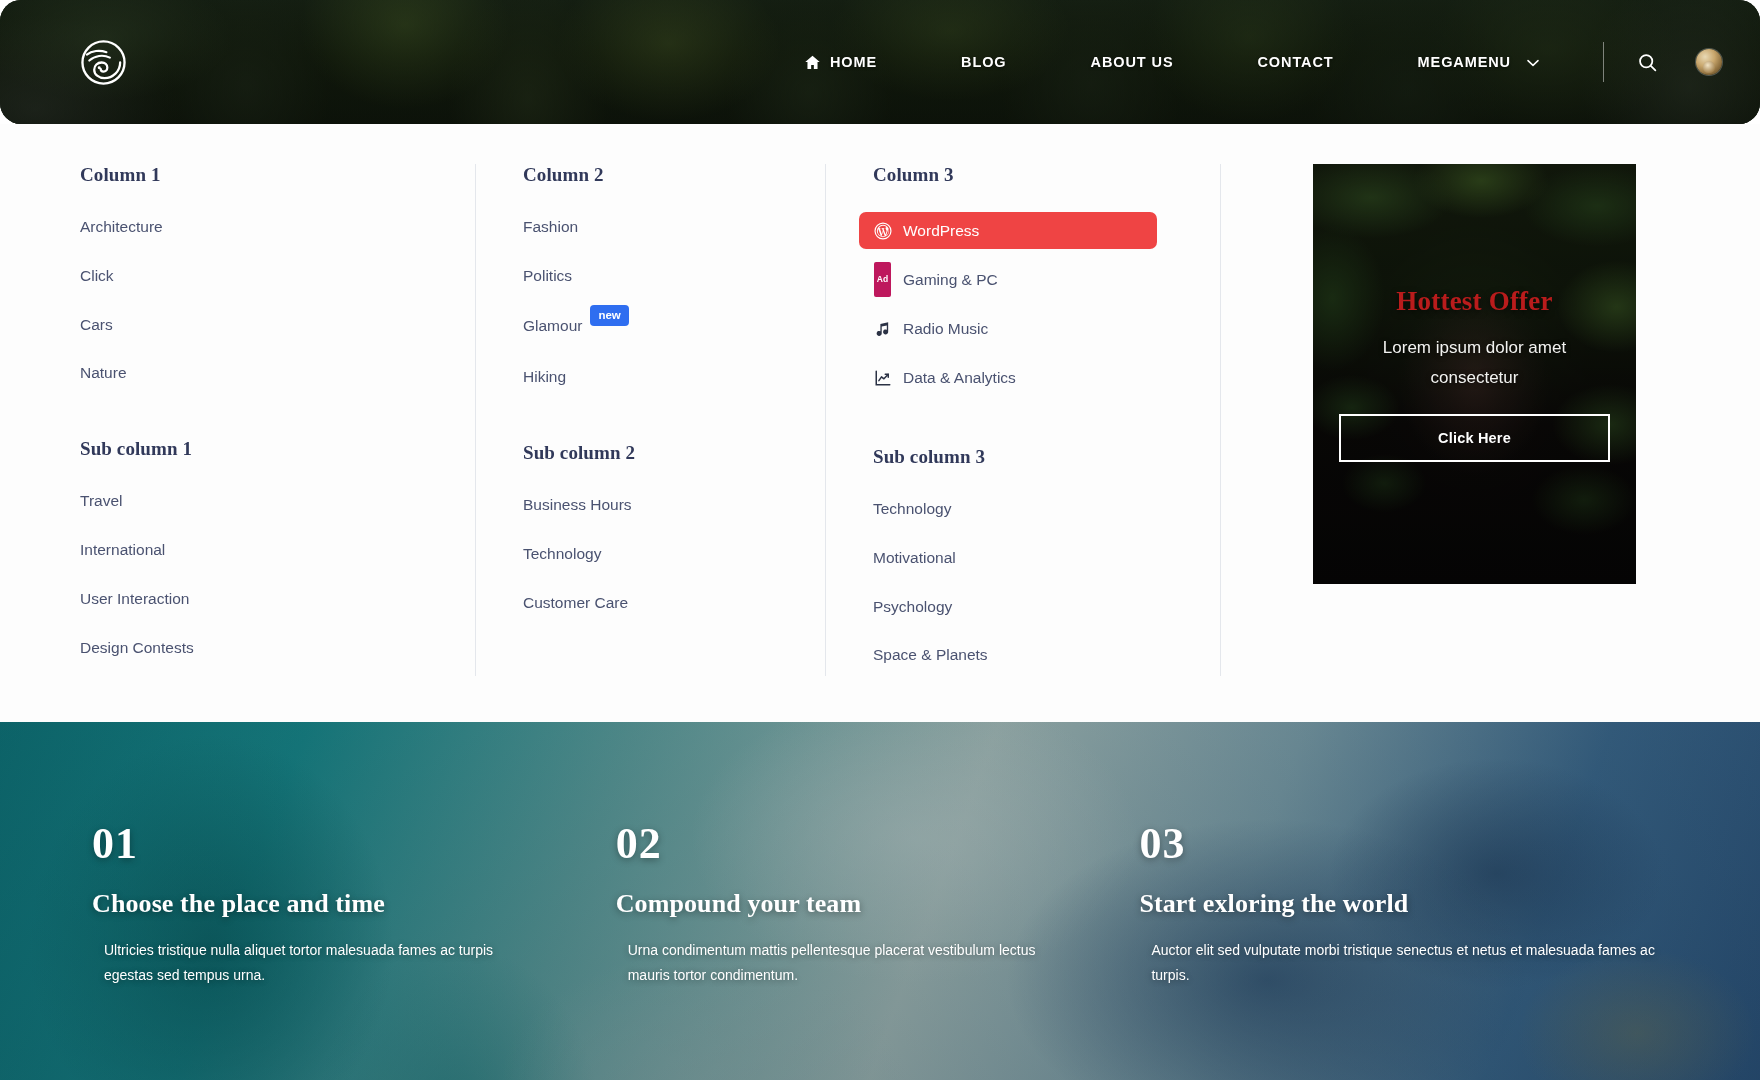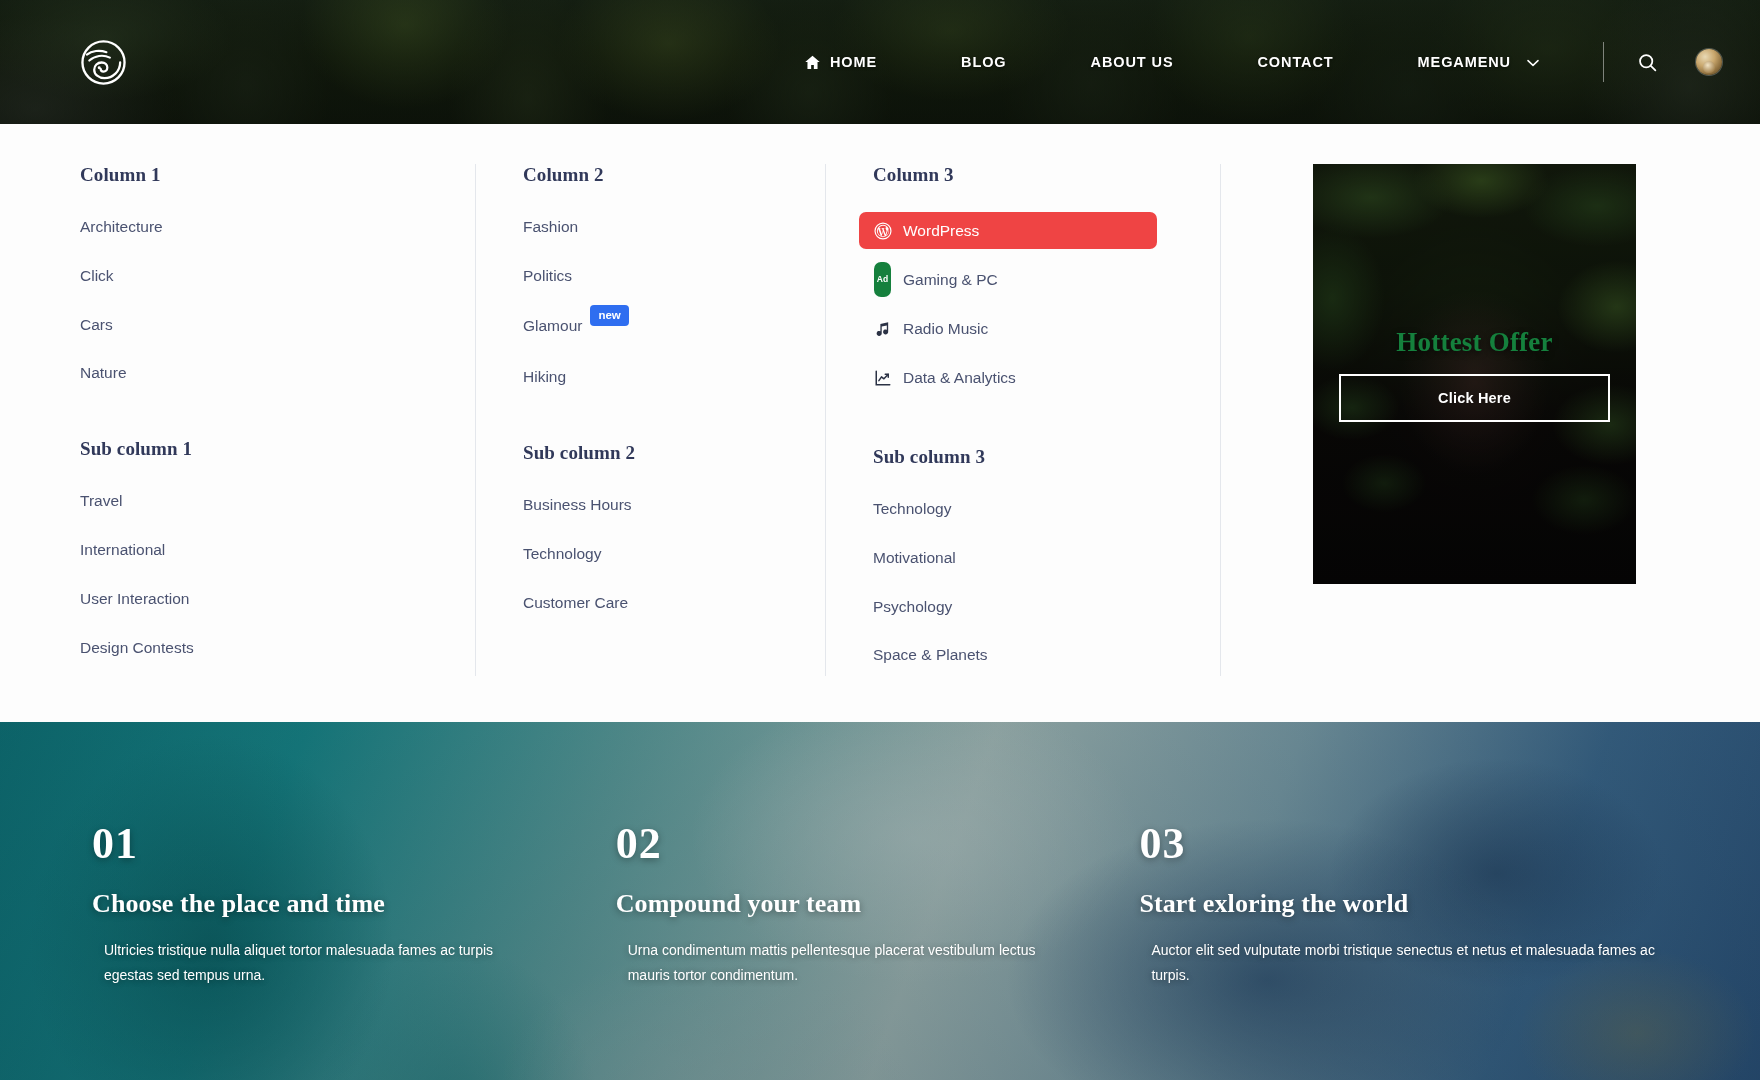--- a/index.html
+++ b/index.html
@@ -19,20 +19,21 @@
     background: #ffffff;
   }
 
   
   .site-header {
     position: relative;
     height: 124px;
     width: 100%;
     overflow: hidden;
     background: #1b2318;
+    border-radius: 21px;
   }
   .header-bg {
     position: absolute;
     inset: 0;
     background:
       radial-gradient(ellipse 180px 90px at 6% 30%,  rgba(70,92,58,.55), transparent 70%),
       radial-gradient(ellipse 120px 140px at 14% 70%, rgba(36,48,30,.85), transparent 70%),
       radial-gradient(ellipse 150px 120px at 23% 20%, rgba(92,120,50,.55), transparent 70%),
       radial-gradient(ellipse 110px 160px at 30% 80%, rgba(48,62,34,.8), transparent 72%),
       radial-gradient(ellipse 160px 110px at 38% 35%, rgba(104,128,54,.48), transparent 70%),
@@ -198,27 +199,27 @@
     font-weight: 700;
     line-height: 1;
     padding: 5px 8px 5px 8px;
     border-radius: 4px;
     margin-left: 8px;
     position: relative;
     top: -11px;
   }
 
   .ad-tag {
-    background: #15803d;
+    background: #be185d;
     color: #fff;
     font-size: 8.5px;
     font-weight: 700;
     line-height: 1;
     padding: 13px 3px;
-    border-radius: 7px;
+    border-radius: 2px;
     letter-spacing: .2px;
   }
 
   
   .promo {
     width: 323px;
     height: 420px;
     position: relative;
     overflow: hidden;
     display: flex;
@@ -251,21 +252,21 @@
     position: relative;
     z-index: 2;
     width: 100%;
     padding: 0 26px;
     text-align: center;
   }
   .promo-title {
     font-family: "Liberation Serif", serif;
     font-size: 27px;
     font-weight: 700;
-    color: #15803d;
+    color: #b91c1c;
     margin: 0 0 16px 0;
     letter-spacing: .2px;
     text-shadow: 0 2px 6px rgba(0,0,0,.6);
   }
   .promo-sub {
     font-size: 17px;
     color: #f2f2f0;
     line-height: 1.75;
     margin: 0 0 22px 0;
     text-shadow: 0 1px 5px rgba(0,0,0,.6);
@@ -533,20 +534,21 @@
               <span>Space &amp; Planets</span>
             </div>
         </div>
       </div>
 
       <div class="mm-col c4 has-sep">
         <div class="promo">
           <div class="promo-bg"></div>
           <div class="promo-inner">
             <h3 class="promo-title">Hottest Offer</h3>
+            <p class="promo-sub">Lorem ipsum dolor amet consectetur</p>
             <button class="promo-btn">Click Here</button>
           </div>
         </div>
       </div>
 
     </div>
   </section>
 
   <section class="steps">
     <div class="steps-bg"></div>

